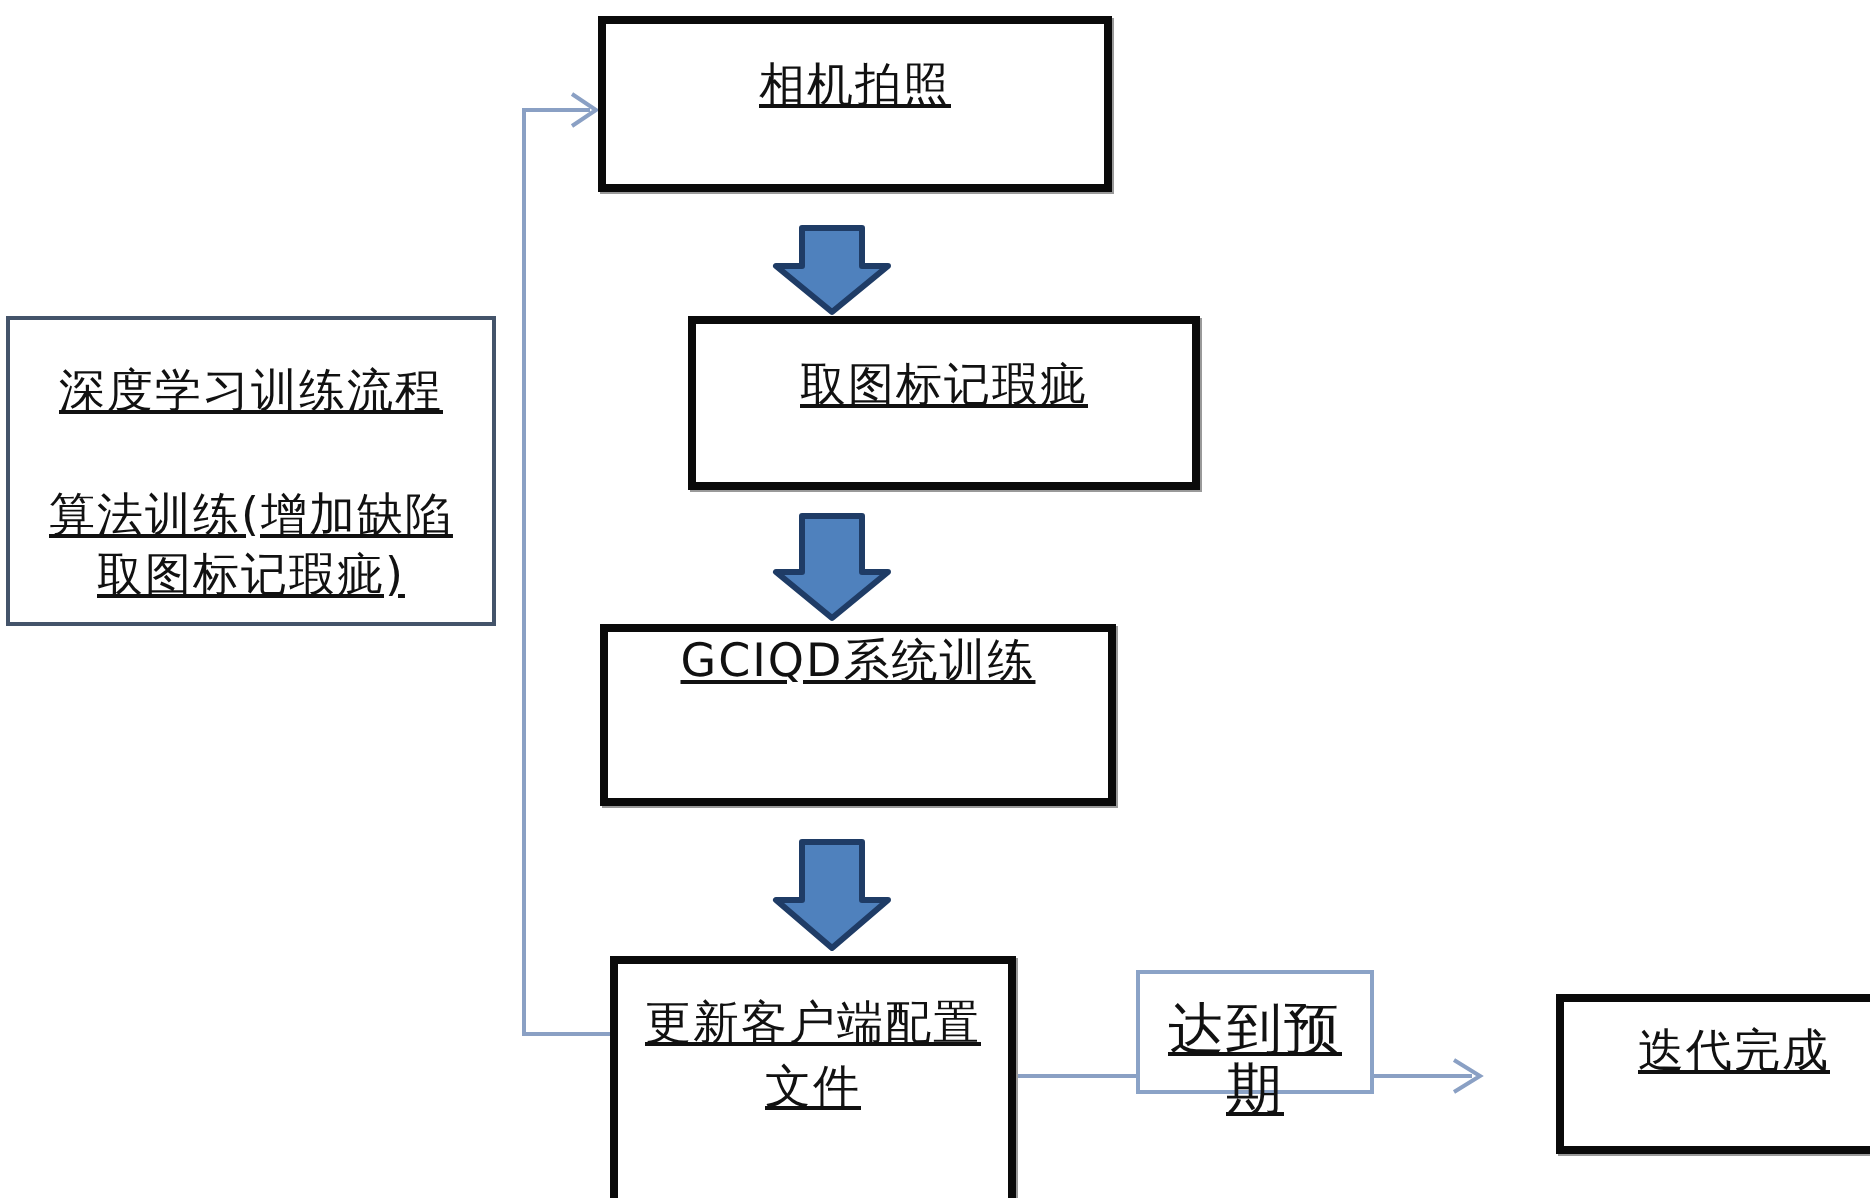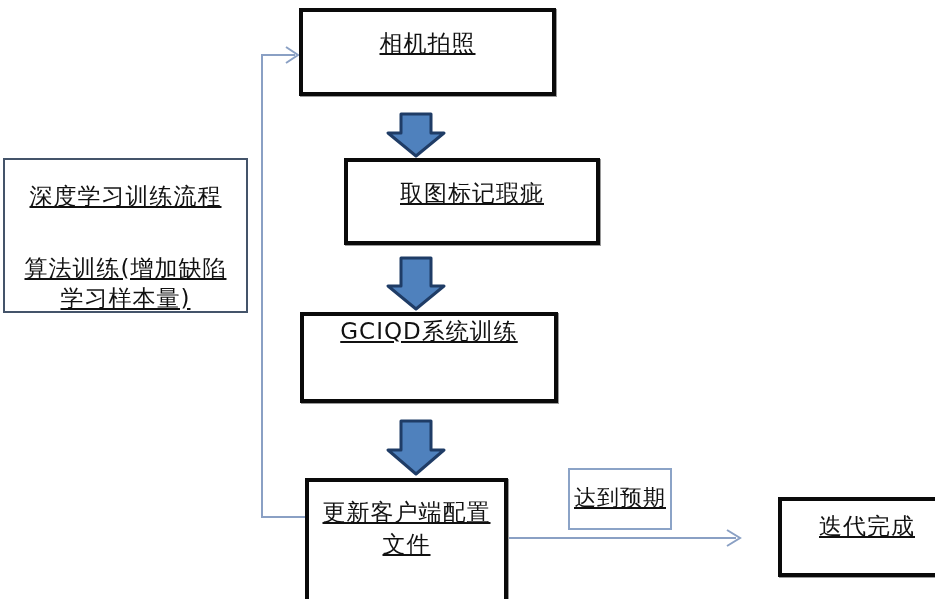--- a/index.html
+++ b/index.html
@@ -40,26 +40,26 @@
   .box-mark    { left: 300px; top: 158px; width: 256px; height: 87px;  padding-top: 16px; margin-left: 44px; }
   .box-gciqd   { left: 300px; top: 312px; width: 258px; height: 91px;  }
   .box-update  { left: 305px; top: 478px; width: 203px; height: 136px; padding: 14px 12px 0 12px; line-height: 32px; }
   .box-done    { left: 745px; top: 497px; width: 178px; height: 80px;  padding-top: 10px; margin-left: 33px; }
   .box-note {
     left: 3px; top: 158px; width: 245px; height: 155px;
     border: 2px solid var(--note-border);
     padding-top: 21px;
     line-height: 30px;
   }
-  .box-note .note-line2 { margin-top: 42px; }
+  .box-note .note-line2 { margin-top: 32px; }
   .box-expected {
-    left: 568px; top: 468px; width: 104px; height: 62px;
+    left: 568px; top: 485px; width: 119px; height: 62px;
     border: 2px solid var(--label-border);
     padding-top: 13px;
-    font-size: 22px;
+    font-size: 28px;
   }
   .txt { display: block; text-decoration: underline; }
 </style>
 </head>
 <body>
 
 <div class="canvas">
 
   <svg class="connector-layer" width="935" height="599" viewBox="0 0 935 599">
 
@@ -90,20 +90,20 @@
     <span class="txt">更新客户端配置文件</span>
   </div>
 
   <div class="node thick box-done">
     <span class="txt">迭代完成</span>
   </div>
 
   <div class="node box-note">
     <span class="txt">深度学习训练流程</span>
     <span class="txt note-line2">算法训练(增加缺陷</span>
-    <span class="txt">学习样本量)</span>
+    <span class="txt">取图标记瑕疵)</span>
   </div>
 
   <div class="node box-expected">
     <span class="txt">达到预期</span>
   </div>
 
 </div>
 
 </body></html>

